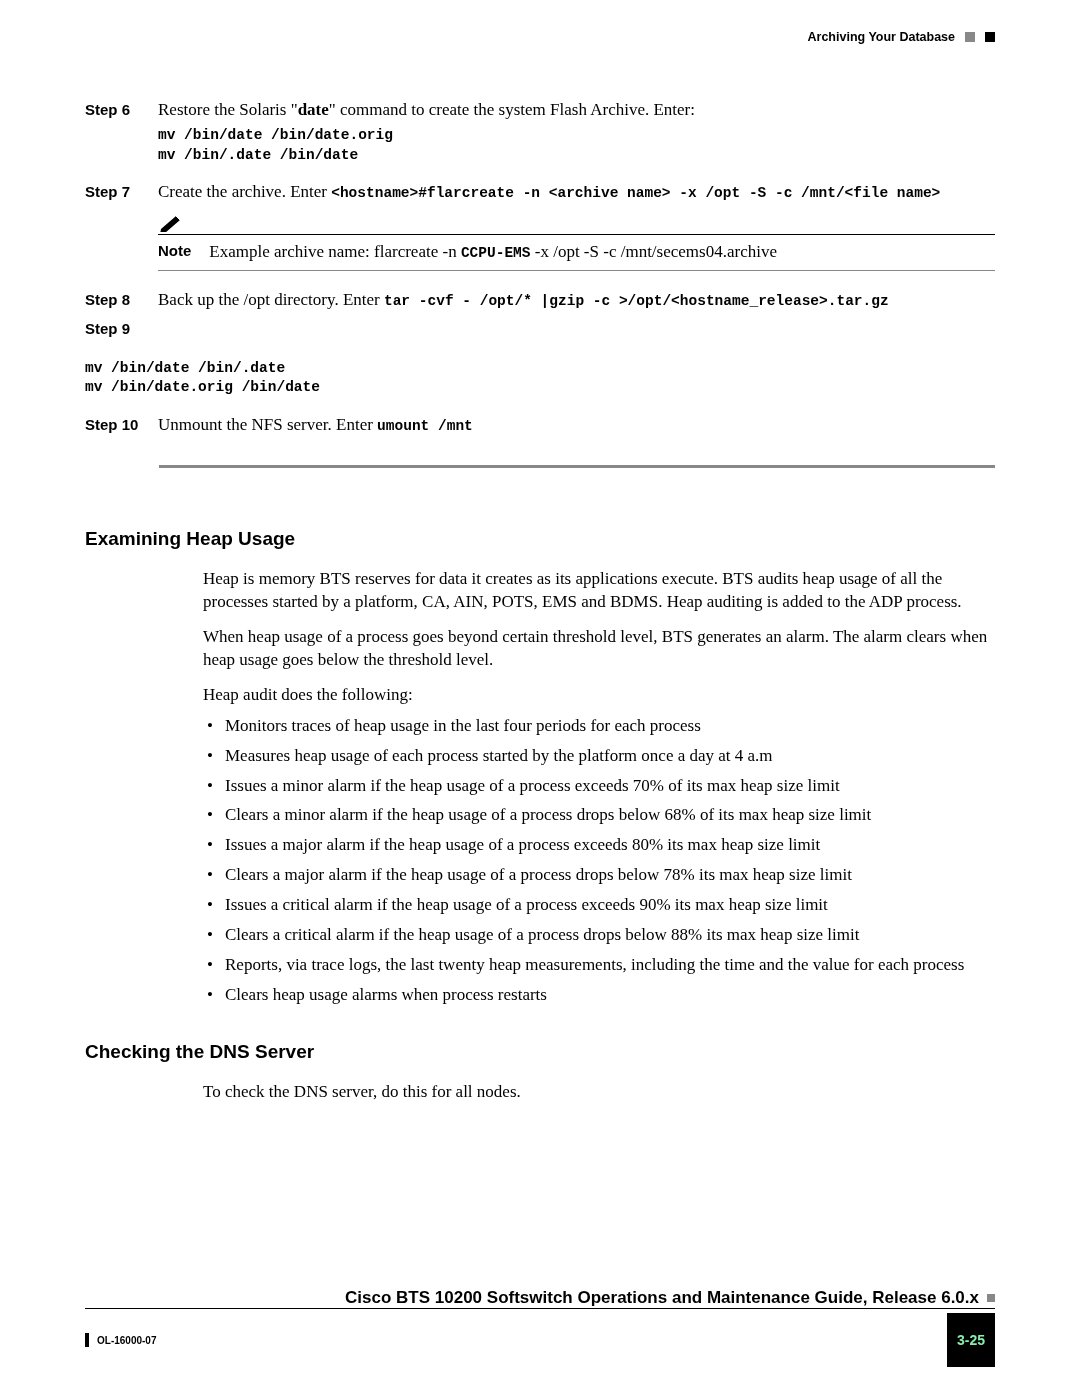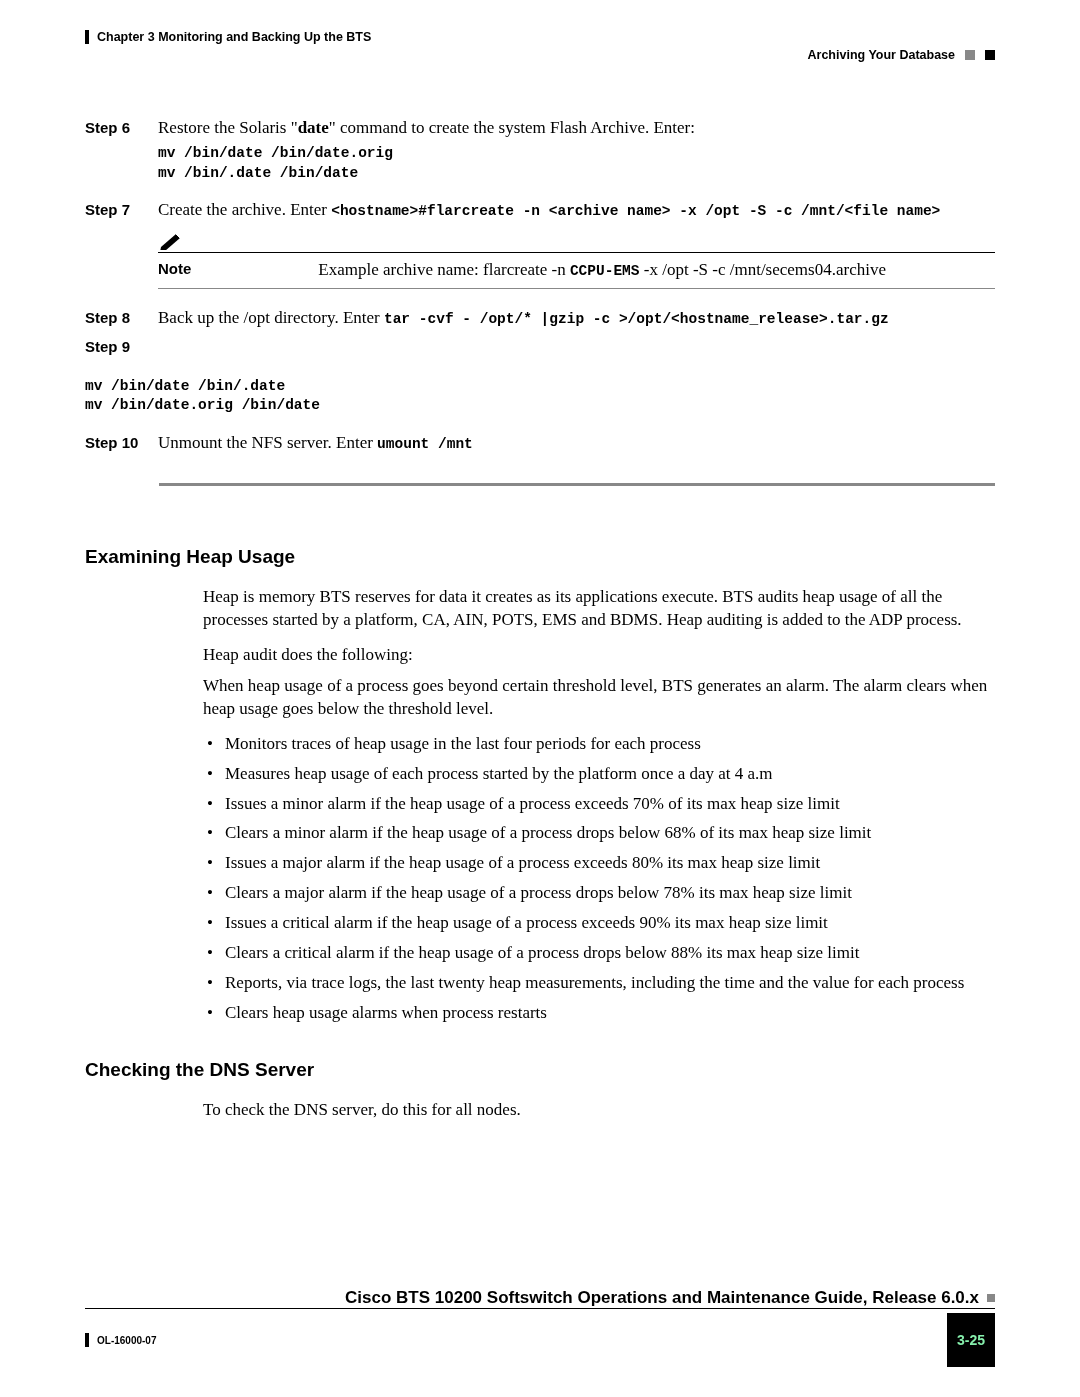--- a/index.html
+++ b/index.html
@@ -94,21 +94,21 @@
   .note-line {
     display: flex;
     gap: 18px;
     margin-bottom: 2px;
   }
   .note-label {
     font-family: Arial, Helvetica, sans-serif;
     font-weight: bold;
     font-size: 15px;
   }
-  .note-text { flex: 1; text-align: center; }
+  .note-text { flex: 1; }
   .note-rule-bottom {
     border-top: 1px solid #888;
     margin-top: 6px;
     margin-bottom: 12px;
   }
 
   .divider-thick {
     border-top: 3px solid #888;
     margin: 28px 0 60px 74px;
   }
@@ -186,24 +186,20 @@
     font-size: 14px;
     padding: 19px 10px;
   }
   .thin-bar { width: 4px; height: 14px; background: #000; }
 </style>
 </head>
 <body>
 
 <div class="page">
 
-  <div class="header-row">
-    <div class="bar"></div>
-    <span class="chapter-label">Chapter 3    Monitoring and Backing Up the BTS</span>
-  </div>
   <div class="subhead-row">
     <span class="subhead-text">Archiving Your Database</span>
     <div class="square gray"></div>
     <div class="square"></div>
   </div>
 
   <div class="steps">
 
     <div class="step-row">
       <div class="step-label">Step 6</div>
@@ -261,22 +257,22 @@
       </div>
     </div>
 
   </div>
 
   <div class="divider-thick"></div>
 
   <h2 class="section">Examining Heap Usage</h2>
   <div class="body-indent">
     <p class="para">Heap is memory BTS reserves for data it creates as its applications execute. BTS audits heap usage of all the processes started by a platform, CA, AIN, POTS, EMS and BDMS. Heap auditing is added to the ADP process.</p>
+    <p class="para">When heap usage of a process goes beyond certain threshold level, BTS generates an alarm. The alarm clears when heap usage goes below the threshold level.</p>
     <p class="para" style="margin-bottom:8px;">Heap audit does the following:</p>
-    <p class="para">When heap usage of a process goes beyond certain threshold level, BTS generates an alarm. The alarm clears when heap usage goes below the threshold level.</p>
     <ul class="bullets">
       <li>Monitors traces of heap usage in the last four periods for each process</li>
       <li>Measures heap usage of each process started by the platform once a day at 4 a.m</li>
       <li>Issues a minor alarm if the heap usage of a process exceeds 70% of its max heap size limit</li>
       <li>Clears a minor alarm if the heap usage of a process drops below 68% of its max heap size limit</li>
       <li>Issues a major alarm if the heap usage of a process exceeds 80% its max heap size limit</li>
       <li>Clears a major alarm if the heap usage of a process drops below 78% its max heap size limit</li>
       <li>Issues a critical alarm if the heap usage of a process exceeds 90% its max heap size limit</li>
       <li>Clears a critical alarm if the heap usage of a process drops below 88% its max heap size limit</li>
       <li>Reports, via trace logs, the last twenty heap measurements, including the time and the value for each process</li>

